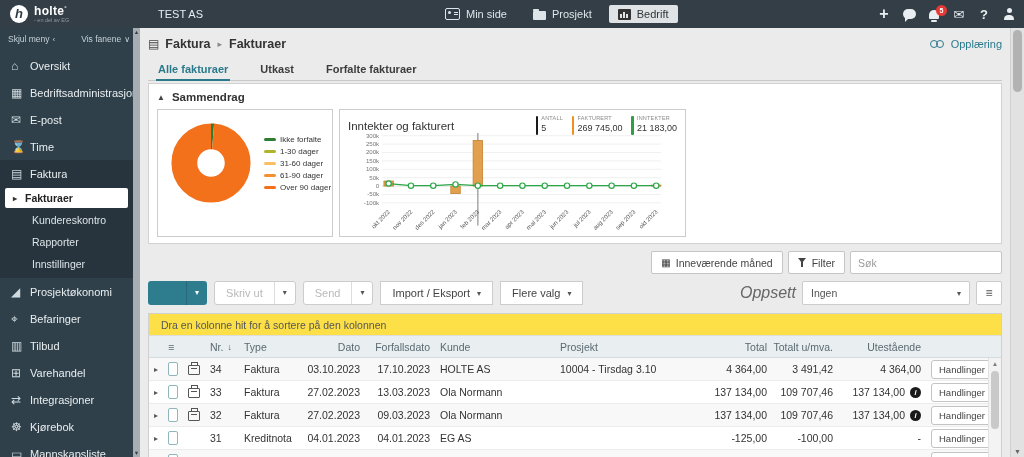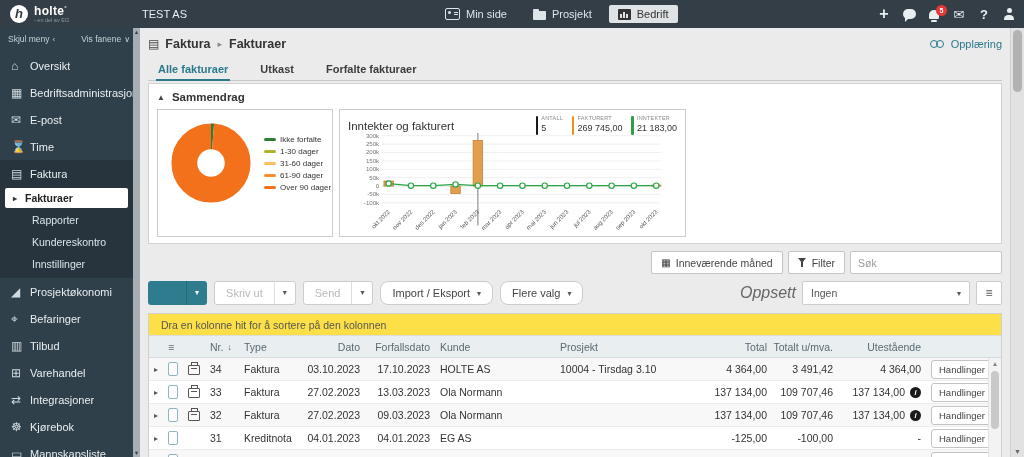--- a/index.html
+++ b/index.html
@@ -7,21 +7,21 @@
   .screen{position:relative;width:1024px;height:457px;overflow:hidden;background:#ebebeb;}
 
   
   .topbar{position:absolute;top:0;left:0;right:0;height:28px;background:#333e47;display:flex;align-items:center;z-index:30;}
   .brand{width:140px;display:flex;align-items:center;gap:6px;padding-left:10px;box-sizing:border-box;flex:0 0 auto;}
   .logo-circle{width:18px;height:18px;border-radius:50%;background:#fff;color:#2d3a42;font-weight:bold;font-style:italic;font-size:13px;text-align:center;line-height:17px;flex:0 0 auto;}
   .brand-col{display:flex;flex-direction:column;line-height:1;}
   .brand-name{color:#fff;font-weight:bold;font-size:12px;letter-spacing:.3px;}
   .brand-name sup{font-size:6px;}
   .brand-tag{color:#8d9aa2;font-size:5.5px;margin-top:1px;}
-  .company{font-size:11px;color:#e7edf0;margin-left:2px;}
+  .company{font-size:11px;color:#e7edf0;margin-left:18px;}
   .top-nav{position:absolute;left:436px;top:0;bottom:0;display:flex;align-items:center;gap:8px;}
   .tnav{display:flex;align-items:center;gap:6px;color:#dde5e9;font-size:11px;padding:3px 9px;border-radius:2px;cursor:default;}
   .tnav.active{background:#dfe3e5;color:#333;}
   .tico{display:inline-block;}
   .ico-card{width:13px;height:10px;border:1.5px solid currentColor;border-radius:2px;position:relative;}
   .ico-card::before{content:"";position:absolute;left:2px;top:2px;width:3px;height:3px;background:currentColor;border-radius:50%;}
   .ico-card::after{content:"";position:absolute;right:1px;top:3px;width:4px;height:1px;background:currentColor;box-shadow:0 2px 0 currentColor;}
   .ico-folder{width:13px;height:9px;background:currentColor;border-radius:1px;position:relative;margin-top:2px;}
   .ico-folder::before{content:"";position:absolute;top:-2px;left:0;width:6px;height:2px;background:currentColor;border-radius:1px 1px 0 0;}
   .ico-chartbox{width:13px;height:11px;background:currentColor;border-radius:1px;position:relative;--bar:#333e47;}
@@ -106,21 +106,21 @@
   .ico-funnel::after{content:"";position:absolute;top:4px;left:3.5px;width:2px;height:5px;background:#444;}
   .search{width:152px;height:23px;border:1px solid #c5c5c5;border-radius:2px;padding:0 7px;font-size:10.5px;color:#444;box-sizing:border-box;font-family:inherit;outline:none;}
   .search::placeholder{color:#9a9a9a;}
   .toolbar-row{display:flex;align-items:center;gap:7px;margin-top:7px;height:24px;}
   .btn-ny{display:flex;height:24px;border-radius:3px;overflow:hidden;background:#2e7d8f;color:#fff;cursor:default;}
   .ny-main{padding:16px 12px;line-height:24px;font-size:11px;font-weight:bold;}
   .ny-caret{width:20px;border-left:1px solid #256879;text-align:center;line-height:24px;font-size:8px;}
   .split{display:flex;border:1px solid #ccc;border-radius:3px;overflow:hidden;background:#fff;height:24px;box-sizing:border-box;}
   .split-main{padding:0 11px;line-height:22px;font-size:11px;color:#b9b9b9;}
   .split-caret{width:20px;border-left:1px solid #ddd;text-align:center;line-height:22px;font-size:8px;color:#555;}
-  .btn-plain{height:24px;border:1px solid #ccc;border-radius:8px;background:#fff;padding:0 11px;font-size:11px;color:#444;display:flex;align-items:center;gap:7px;font-family:inherit;}
+  .btn-plain{height:24px;border:1px solid #ccc;border-radius:0;background:#fff;padding:0 11px;font-size:11px;color:#444;display:flex;align-items:center;gap:7px;font-family:inherit;}
   .bcaret2{font-size:8px;color:#555;}
   .oppsett{margin-left:auto;display:flex;align-items:center;gap:6px;}
   .opp-lb{font-size:16px;color:#666;font-style:italic;}
   .select{width:168px;height:24px;border:1px solid #ccc;background:#fff;display:flex;align-items:center;padding:0 8px;font-size:10.5px;color:#555;box-sizing:border-box;border-radius:2px;}
   .sel-caret2{margin-left:auto;font-size:8px;color:#555;}
   .btn-sq{width:26px;height:24px;border:1px solid #ccc;background:#fff;text-align:center;line-height:22px;font-size:12px;color:#555;border-radius:2px;padding:0;font-family:inherit;}
 
   
   .grid-panel{margin-top:8px;background:#fff;border:1px solid #d0d0d0;}
   .drag-bar{height:21px;background:#fde047;border-bottom:1px solid #ddd;display:flex;align-items:center;padding:0 12px;font-size:10.5px;color:#555;}
@@ -226,24 +226,24 @@
         <div class="side-group">
           <div class="side-item">
             <span class="side-ico">▤</span>
             <span class="side-lb">Faktura</span>
           </div>
           <div class="side-item sub selected">
             <span class="sel-caret">▸</span>
             <span class="side-lb">Fakturaer</span>
           </div>
           <div class="side-item sub">
+            <span class="side-lb">Kundereskontro</span>
+          </div>
+          <div class="side-item sub">
             <span class="side-lb">Rapporter</span>
-          </div>
-          <div class="side-item sub">
-            <span class="side-lb">Kundereskontro</span>
           </div>
           <div class="side-item sub">
             <span class="side-lb">Innstillinger</span>
           </div>
         </div>
         <div class="side-item">
           <span class="side-ico">◢</span>
           <span class="side-lb">Prosjektøkonomi</span>
         </div>
         <div class="side-item">

